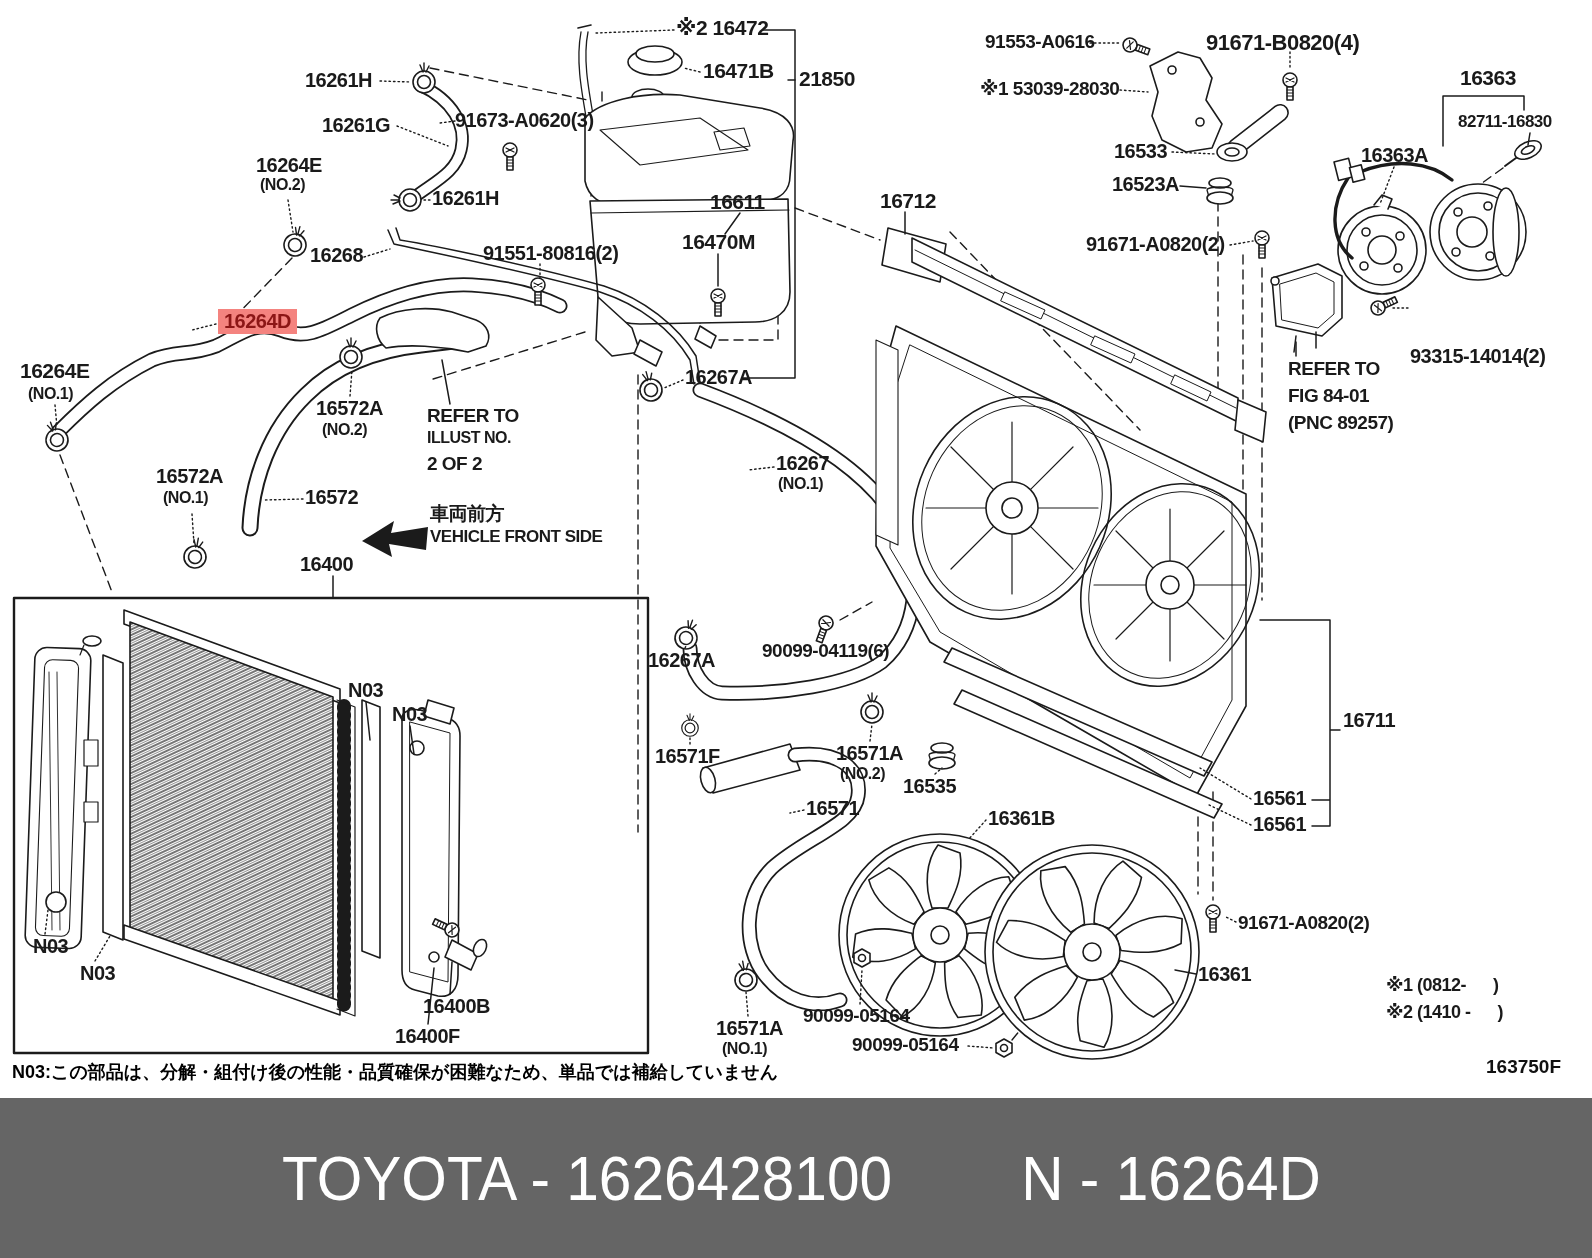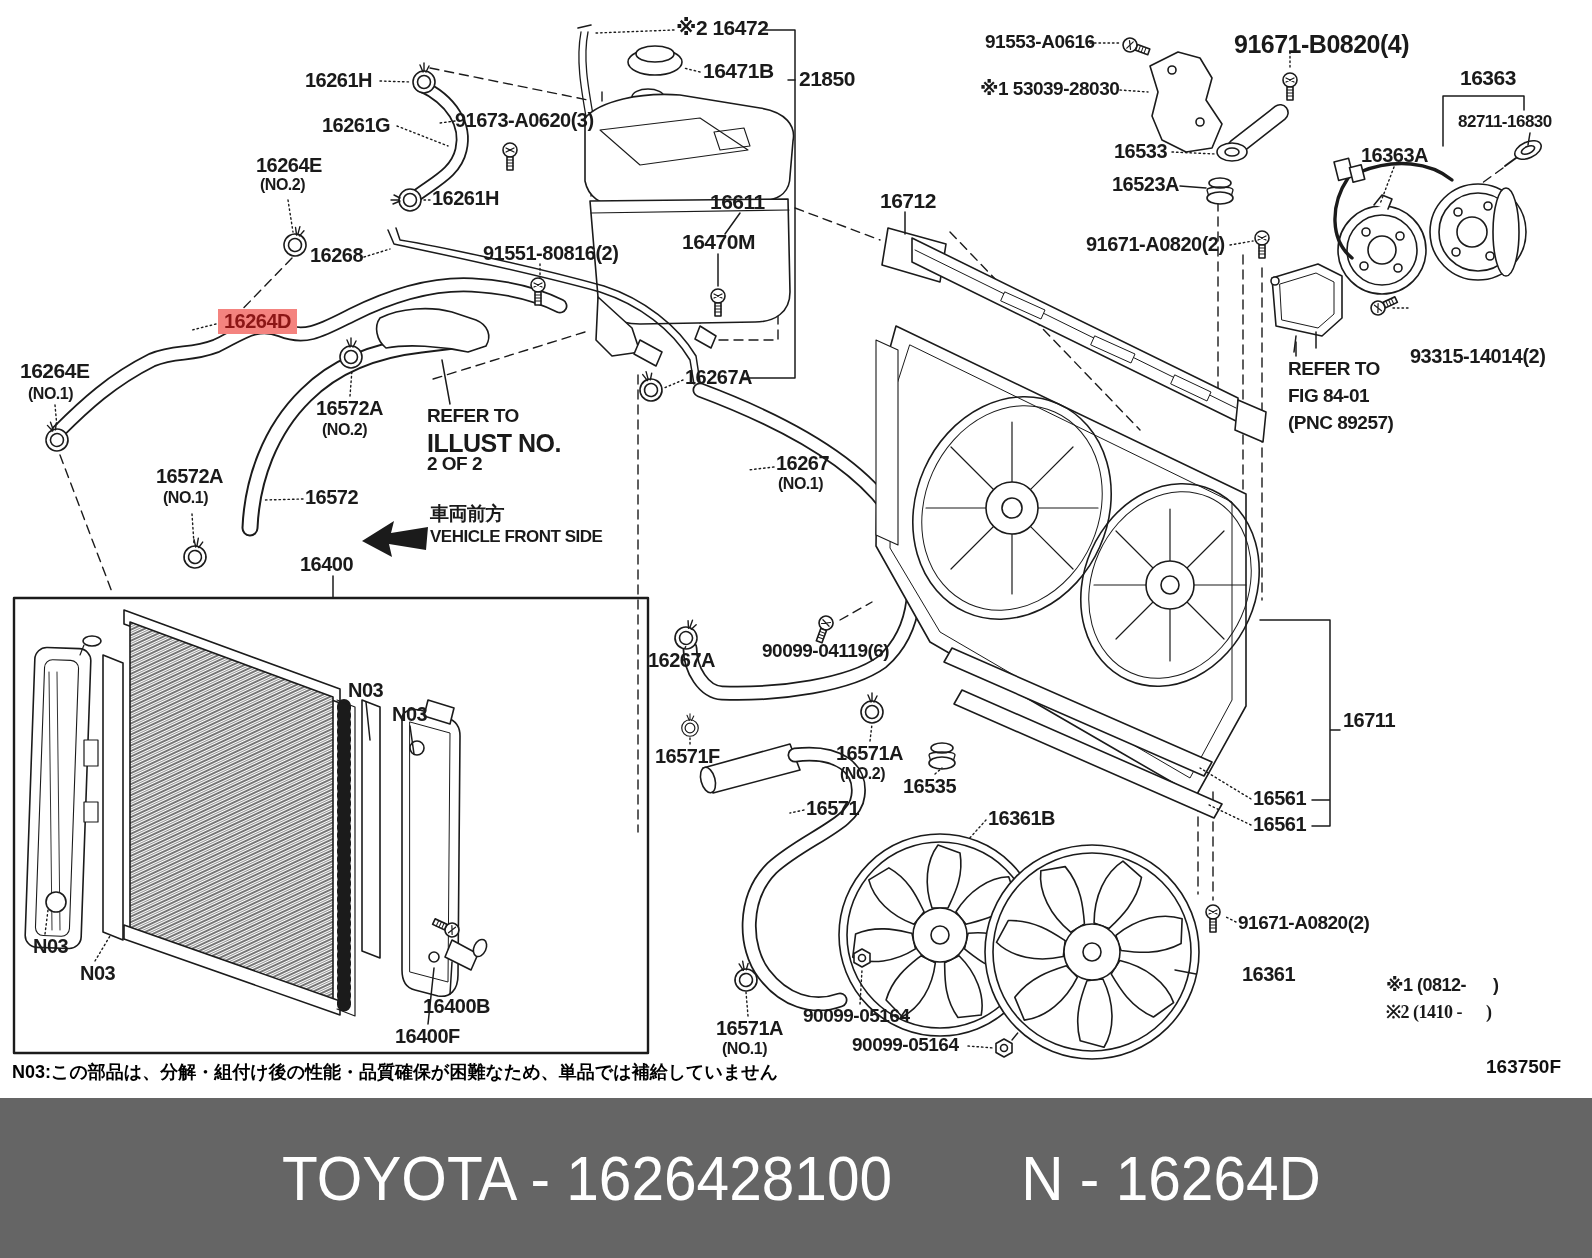--- a/index.html
+++ b/index.html
@@ -384,39 +384,39 @@
       <div class="part-label" style="left: 432px; top: 188px; font-size: 20px;">16261H</div>
       <div class="part-label" style="left: 310px; top: 245px; font-size: 20px;">16268</div>
       <div class="part-label" style="left: 483px; top: 243px; font-size: 20px;">91551-80816(2)</div>
       <div class="part-label" style="left: 676px; top: 17px; font-size: 21px;">※2 16472</div>
       <div class="part-label" style="left: 703px; top: 60px; font-size: 21px;">16471B</div>
       <div class="part-label" style="left: 799px; top: 68px; font-size: 21px;">21850</div>
       <div class="part-label" style="left: 710px; top: 191px; font-size: 21px;">16611</div>
       <div class="part-label" style="left: 682px; top: 231px; font-size: 21px;">16470M</div>
       <div class="part-label" style="left: 880px; top: 190px; font-size: 21px;">16712</div>
       <div class="part-label" style="left: 985px; top: 32px; font-size: 19px;">91553-A0616</div>
-      <div class="part-label" style="left: 1234px; top: 31px; font-size: 25px;">91671-B0820(4)</div>
+      <div class="part-label" style="left: 1206px; top: 31px; font-size: 22px;">91671-B0820(4)</div>
       <div class="part-label" style="left: 980px; top: 79px; font-size: 19px;">※1 53039-28030</div>
       <div class="part-label" style="left: 1114px; top: 141px; font-size: 20px;">16533</div>
       <div class="part-label" style="left: 1112px; top: 174px; font-size: 20px;">16523A</div>
       <div class="part-label" style="left: 1460px; top: 67px; font-size: 21px;">16363</div>
       <div class="part-label" style="left: 1458px; top: 113px; font-size: 17px;">82711-16830</div>
       <div class="part-label" style="left: 1361px; top: 145px; font-size: 20px;">16363A</div>
       <div class="part-label" style="left: 1086px; top: 234px; font-size: 20px;">91671-A0820(2)</div>
       <div class="part-label" style="left: 1410px; top: 298px; font-size: 20px; margin-top: 48px;">93315-14014(2)</div>
       <div class="part-label" style="left: 1288px; top: 359px; font-size: 19px;">REFER TO</div>
       <div class="part-label" style="left: 1288px; top: 386px; font-size: 19px;">FIG 84-01</div>
       <div class="part-label" style="left: 1288px; top: 413px; font-size: 19px;">(PNC 89257)</div>
       <div class="part-label" style="left: 20px; top: 360px; font-size: 21px;">16264E</div>
       <div class="part-label" style="left: 28px; top: 386px; font-size: 16px;">(NO.1)</div>
       <div class="part-label hl" style="left: 218px; top: 309px; font-size: 20px; background: rgb(244, 131, 127); color: rgb(140, 22, 22);">16264D</div>
       <div class="part-label" style="left: 316px; top: 398px; font-size: 20px;">16572A</div>
       <div class="part-label" style="left: 322px; top: 422px; font-size: 16px;">(NO.2)</div>
       <div class="part-label" style="left: 427px; top: 406px; font-size: 19px;">REFER TO</div>
-      <div class="part-label" style="left: 427px; top: 430px; font-size: 25px;">ILLUST NO.</div>
+      <div class="part-label" style="left: 427px; top: 430px; font-size: 16px;">ILLUST NO.</div>
       <div class="part-label" style="left: 427px; top: 454px; font-size: 19px;">2 OF 2</div>
       <div class="part-label" style="left: 156px; top: 466px; font-size: 20px;">16572A</div>
       <div class="part-label" style="left: 163px; top: 490px; font-size: 16px;">(NO.1)</div>
       <div class="part-label" style="left: 305px; top: 487px; font-size: 20px;">16572</div>
       <div class="part-label" style="left: 300px; top: 554px; font-size: 20px; text-align: center;">16400</div>
       <div class="part-label" style="left: 430px; top: 504px; font-size: 19px;">車両前方</div>
       <div class="part-label" style="left: 430px; top: 528px; font-size: 17px;">VEHICLE FRONT SIDE</div>
       <div class="part-label" style="left: 685px; top: 367px; font-size: 20px;">16267A</div>
       <div class="part-label" style="left: 776px; top: 453px; font-size: 20px;">16267</div>
       <div class="part-label" style="left: 778px; top: 476px; font-size: 16px;">(NO.1)</div>
@@ -425,23 +425,23 @@
       <div class="part-label" style="left: 655px; top: 746px; font-size: 20px;">16571F</div>
       <div class="part-label" style="left: 836px; top: 743px; font-size: 20px;">16571A</div>
       <div class="part-label" style="left: 840px; top: 766px; font-size: 16px;">(NO.2)</div>
       <div class="part-label" style="left: 903px; top: 776px; font-size: 20px;">16535</div>
       <div class="part-label" style="left: 806px; top: 798px; font-size: 20px;">16571</div>
       <div class="part-label" style="left: 988px; top: 808px; font-size: 20px;">16361B</div>
       <div class="part-label" style="left: 1343px; top: 710px; font-size: 20px;">16711</div>
       <div class="part-label" style="left: 1253px; top: 788px; font-size: 20px;">16561</div>
       <div class="part-label" style="left: 1253px; top: 814px; font-size: 20px;">16561</div>
       <div class="part-label" style="left: 1238px; top: 913px; font-size: 19px;">91671-A0820(2)</div>
-      <div class="part-label" style="left: 1198px; top: 964px; font-size: 20px; margin-left: 44px;">16361</div>
+      <div class="part-label" style="left: 1198px; top: 964px; font-size: 20px;">16361</div>
       <div class="part-label" style="left: 1386px; top: 976px; font-size: 18px;">※1 (0812-      )</div>
-      <div class="part-label" style="left: 1386px; top: 1003px; font-size: 18px; font-family: Liberation Serif, serif;">※2 (1410 -      )</div>
+      <div class="part-label" style="left: 1386px; top: 1003px; font-size: 18px;">※2 (1410 -      )</div>
       <div class="part-label" style="left: 803px; top: 1006px; font-size: 19px;">90099-05164</div>
       <div class="part-label" style="left: 716px; top: 1018px; font-size: 20px;">16571A</div>
       <div class="part-label" style="left: 722px; top: 1041px; font-size: 16px;">(NO.1)</div>
       <div class="part-label" style="left: 852px; top: 1035px; font-size: 19px;">90099-05164</div>
       <div class="part-label" style="left: 348px; top: 680px; font-size: 20px;">N03</div>
       <div class="part-label" style="left: 392px; top: 704px; font-size: 20px;">N03</div>
       <div class="part-label" style="left: 33px; top: 936px; font-size: 20px;">N03</div>
       <div class="part-label" style="left: 80px; top: 963px; font-size: 20px;">N03</div>
       <div class="part-label" style="left: 423px; top: 996px; font-size: 20px;">16400B</div>
       <div class="part-label" style="left: 395px; top: 1026px; font-size: 20px;">16400F</div>

